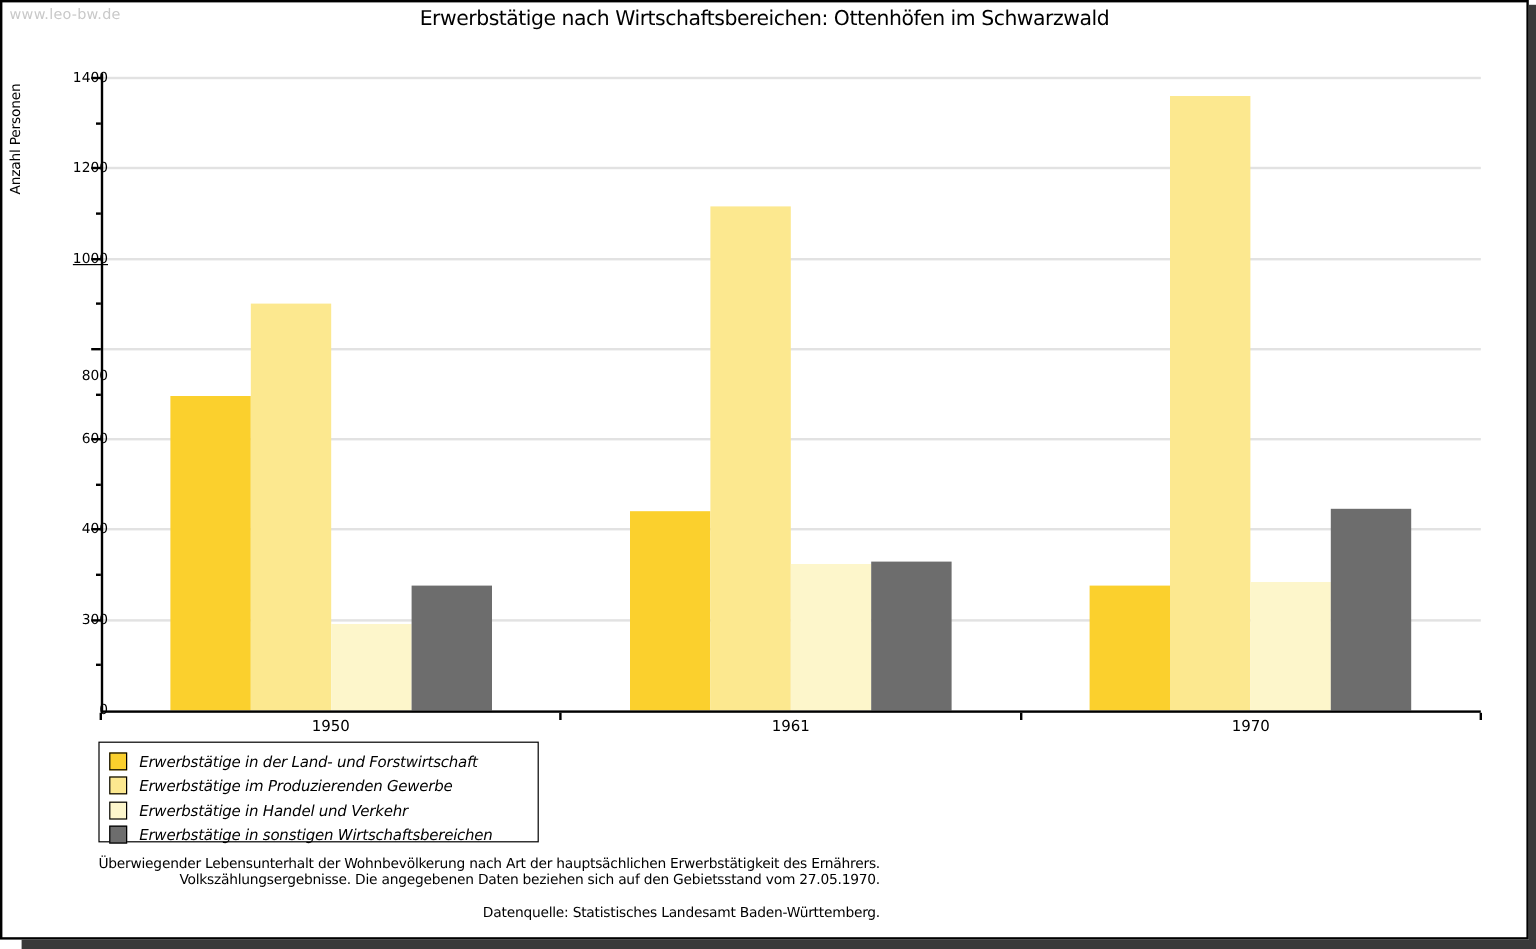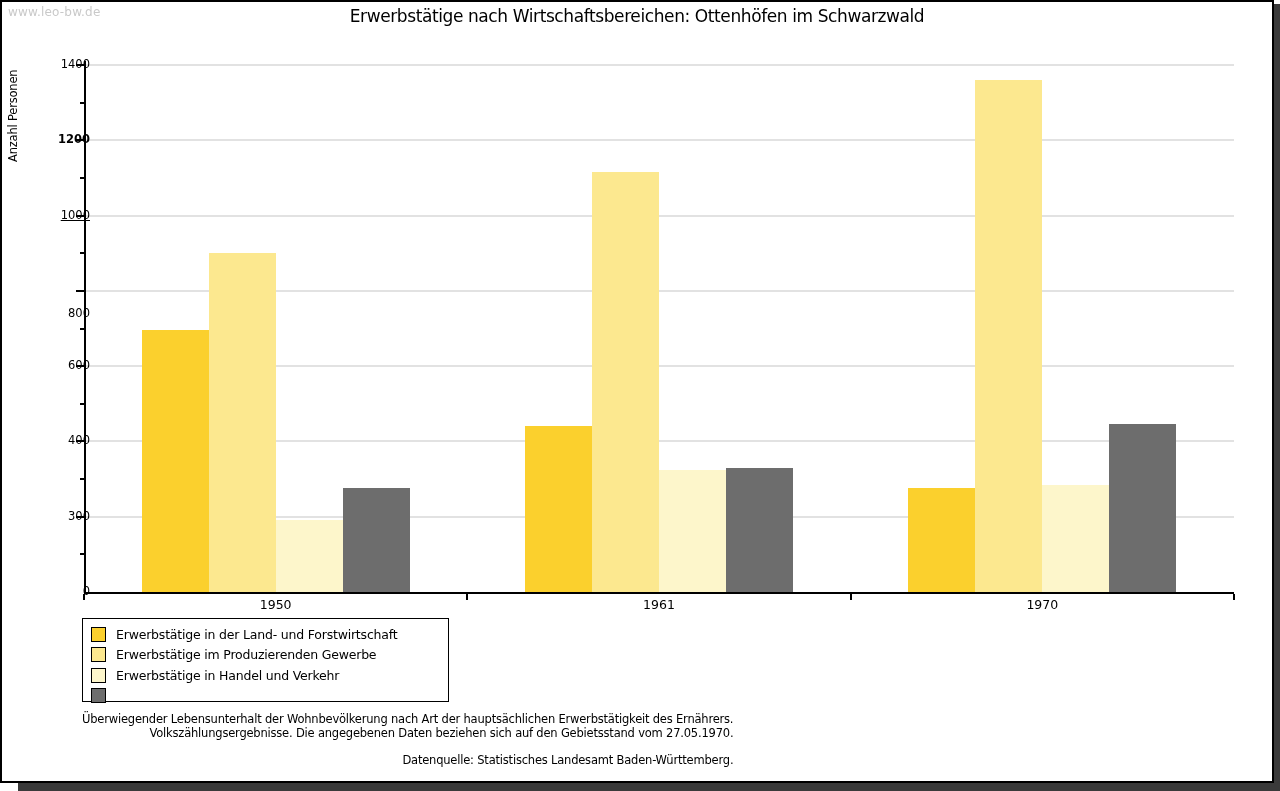--- a/index.html
+++ b/index.html
@@ -29,21 +29,21 @@
   .ytick-minor{position:absolute;width:4px;height:2px;background:#000;left:78px;}
   .xtick{position:absolute;width:2px;height:6px;background:#000;top:592px;}
   .ytick-label{position:absolute;left:40px;width:48px;text-align:right;font-size:11.5px;}
   .xcat-label{position:absolute;top:595px;width:80px;text-align:center;font-size:12.5px;}
   .legend{
     position:absolute;left:80px;top:616px;width:367px;height:84px;
     border:1.5px solid #000;box-sizing:border-box;background:#fff;padding-top:5px;
   }
   .legend-row{display:flex;align-items:center;height:20.5px;}
   .legend-swatch{width:13px;height:13px;border:1px solid #000;margin-left:8px;flex:0 0 auto;}
-  .legend-label{margin-left:10px;font-size:12.5px;letter-spacing:-0.2px;white-space:nowrap;}
+  .legend-label{margin-left:10px;font-size:12.5px;letter-spacing:-0.2px;white-space:nowrap;font-style:italic;}
   .footer{position:absolute;left:80px;top:710px;font-size:11.5px;line-height:14px;letter-spacing:-0.2px;text-align:right;}
   .footer p{margin:0;}
   .footer .source{margin-top:13px;}
 </style>
 </head>
 <body>
 
 <div id="stage">
   <div class="frame">
     <div class="watermark">www.leo-bw.de</div>
@@ -79,21 +79,21 @@
         <div class="ytick-label" style="top: 506.714px;">300</div>
         <div class="ytick-major" style="top: 438.429px;"></div>
         <div class="ytick-label" style="top: 431.429px;">400</div>
         <div class="ytick-major" style="top: 363.143px;"></div>
         <div class="ytick-label" style="top: 356.143px;">600</div>
         <div class="ytick-major" style="top: 287.857px;"></div>
         <div class="ytick-label" style="top: 280.857px; margin-top: 23px;">800</div>
         <div class="ytick-major" style="top: 212.571px;"></div>
         <div class="ytick-label" style="top: 205.571px; text-decoration: underline;">1000</div>
         <div class="ytick-major" style="top: 137.286px;"></div>
-        <div class="ytick-label" style="top: 130.286px; font-weight: bold;">1200</div>
+        <div class="ytick-label" style="top: 130.286px;">1200</div>
         <div class="ytick-major" style="top: 62px;"></div>
         <div class="ytick-label" style="top: 55px;">1400</div>
         <div class="ytick-minor" style="top: 551.357px;"></div>
         <div class="ytick-minor" style="top: 476.071px;"></div>
         <div class="ytick-minor" style="top: 400.786px;"></div>
         <div class="ytick-minor" style="top: 325.5px;"></div>
         <div class="ytick-minor" style="top: 250.214px;"></div>
         <div class="ytick-minor" style="top: 174.929px;"></div>
         <div class="ytick-minor" style="top: 99.6429px;"></div>
         <div class="xtick" style="left: 81px;"></div>
@@ -110,20 +110,21 @@
         <div class="legend-row">
           <div class="legend-swatch" style="background: rgb(252, 232, 143);"></div>
           <div class="legend-label">Erwerbstätige im Produzierenden Gewerbe</div>
         </div>
         <div class="legend-row">
           <div class="legend-swatch" style="background: rgb(253, 246, 203);"></div>
           <div class="legend-label">Erwerbstätige in Handel und Verkehr</div>
         </div>
         <div class="legend-row">
           <div class="legend-swatch" style="background: rgb(109, 109, 109);"></div>
+          <div class="legend-label">Erwerbstätige in sonstigen Wirtschaftsbereichen</div>
         </div>
       </div>
 
     <div class="footer">
       <p>Überwiegender Lebensunterhalt der Wohnbevölkerung nach Art der hauptsächlichen Erwerbstätigkeit des Ernährers.</p>
       <p>Volkszählungsergebnisse. Die angegebenen Daten beziehen sich auf den Gebietsstand vom 27.05.1970.</p>
       <p class="source">Datenquelle: Statistisches Landesamt Baden-Württemberg.</p>
     </div>
   <div class="xcat-label" style="left: 233.667px;">1950</div>
       <div class="xcat-label" style="left: 617px;">1961</div>

